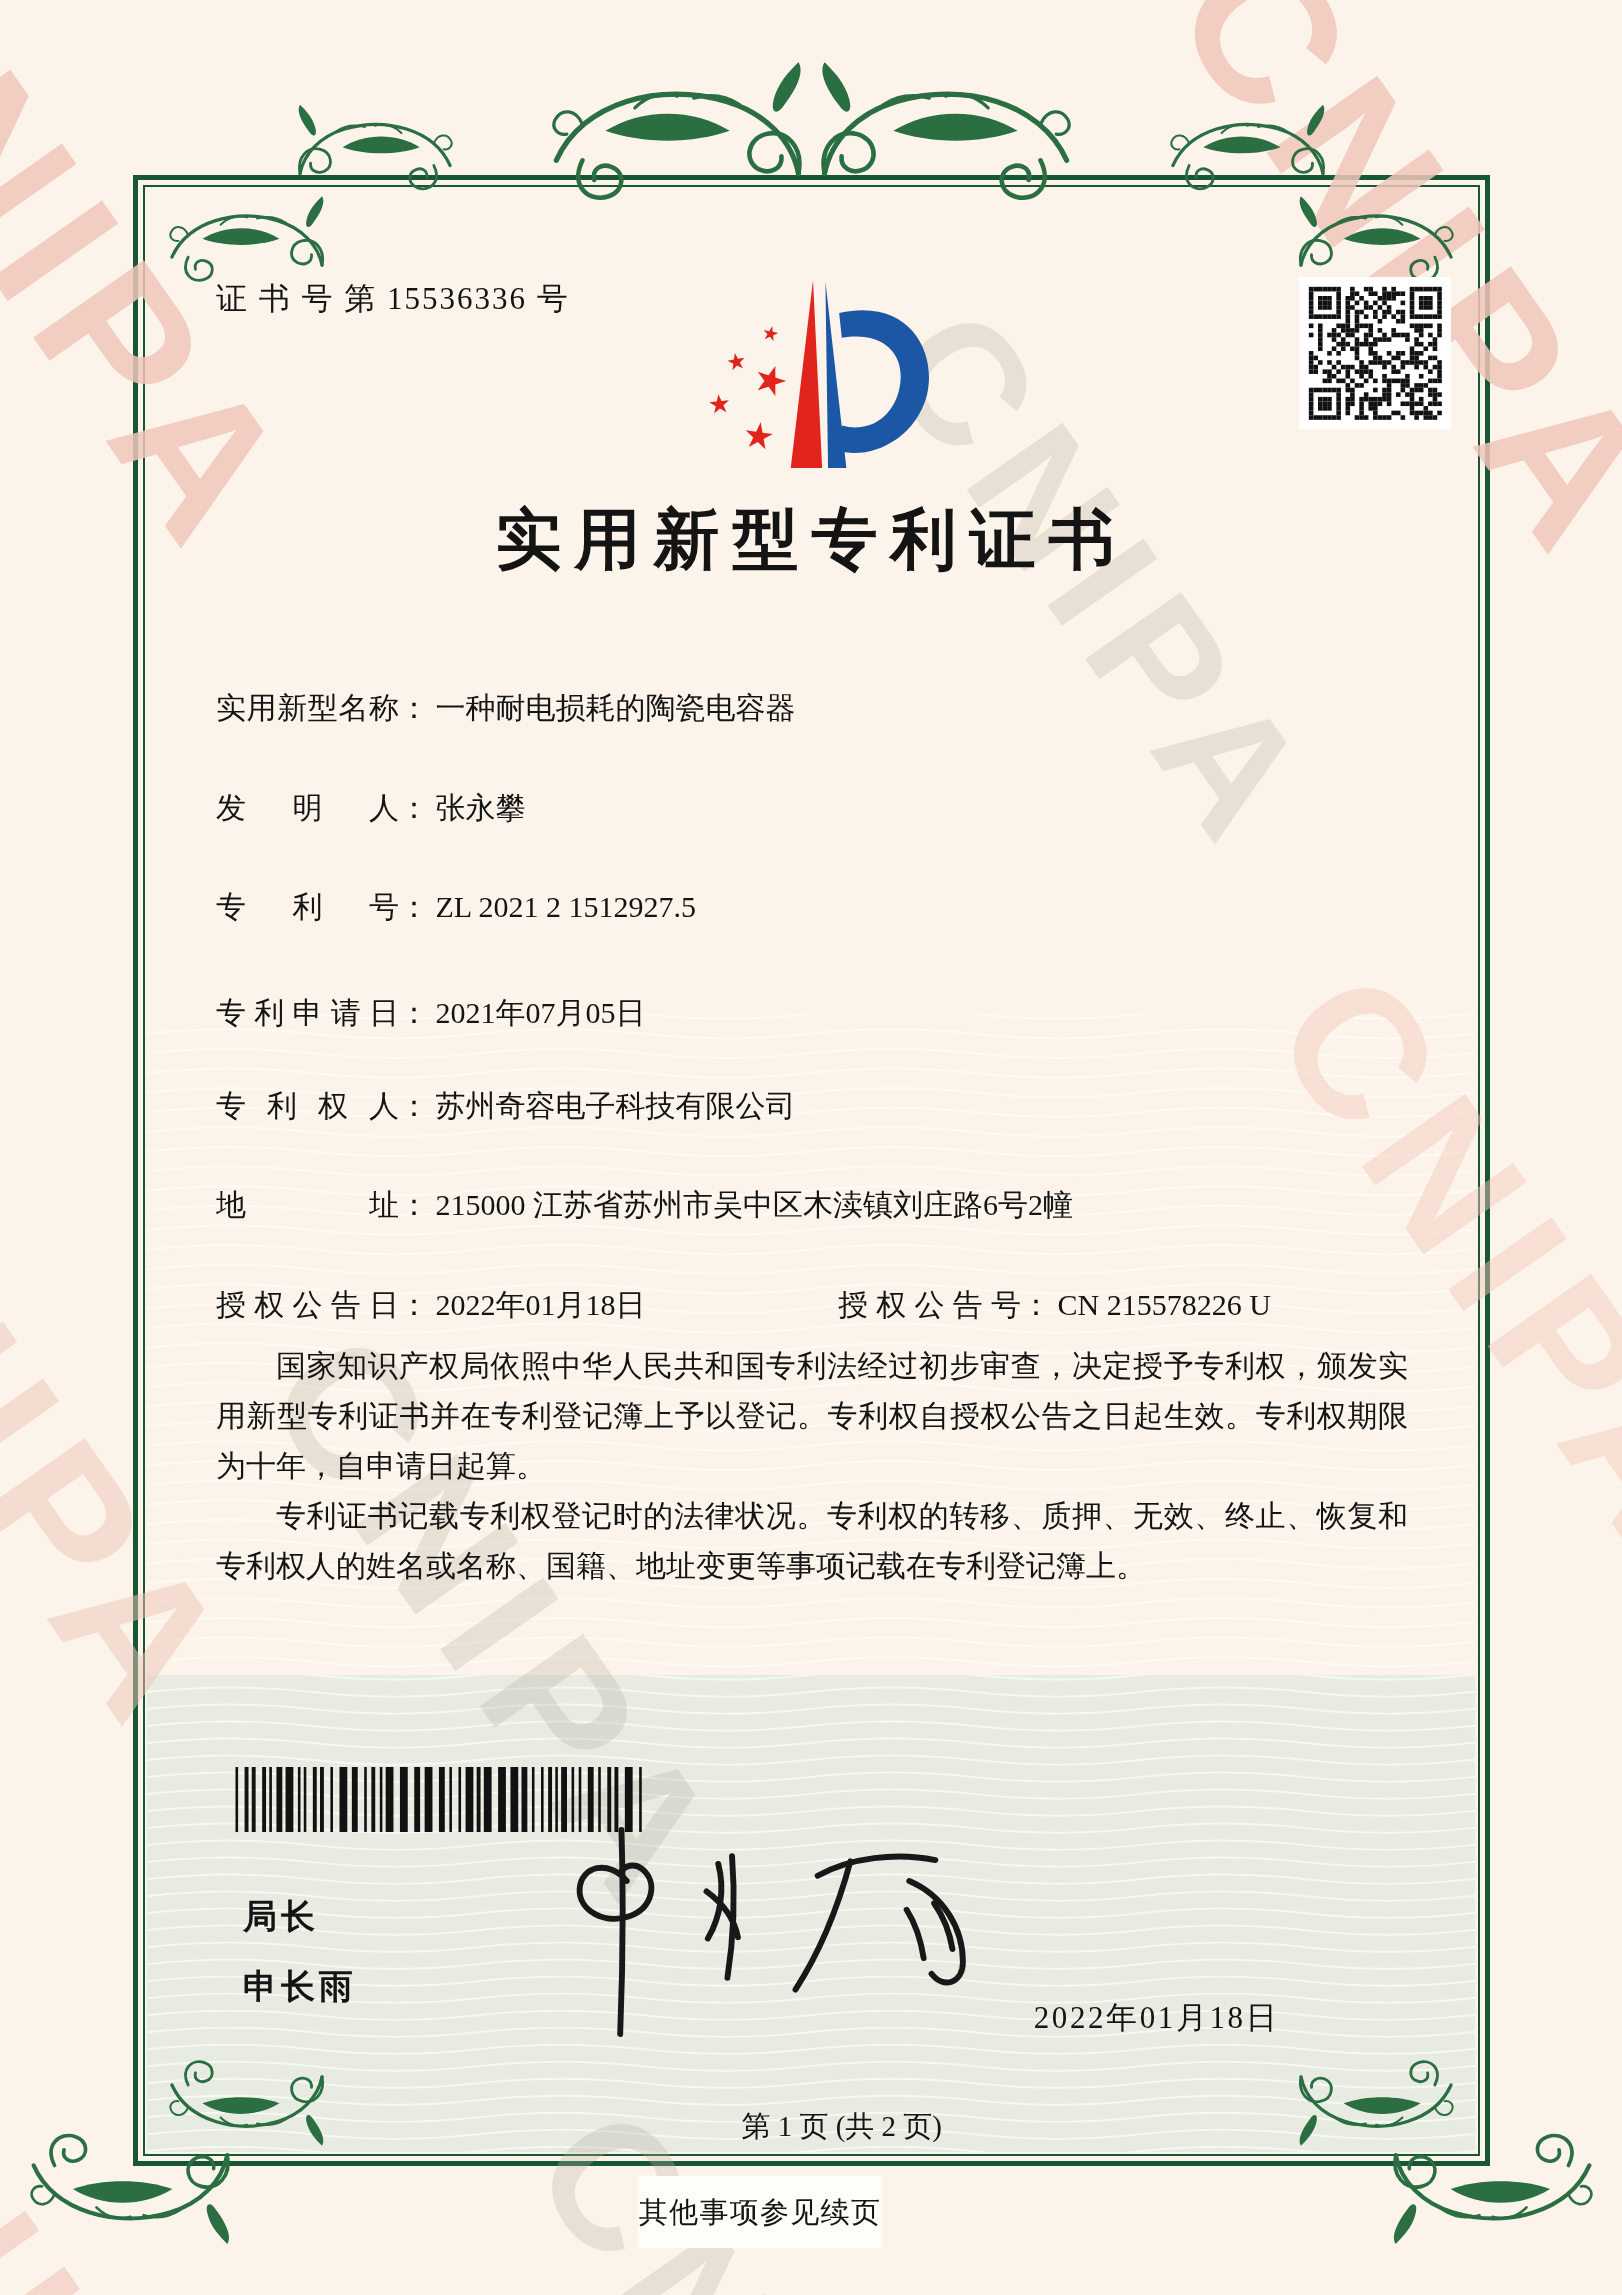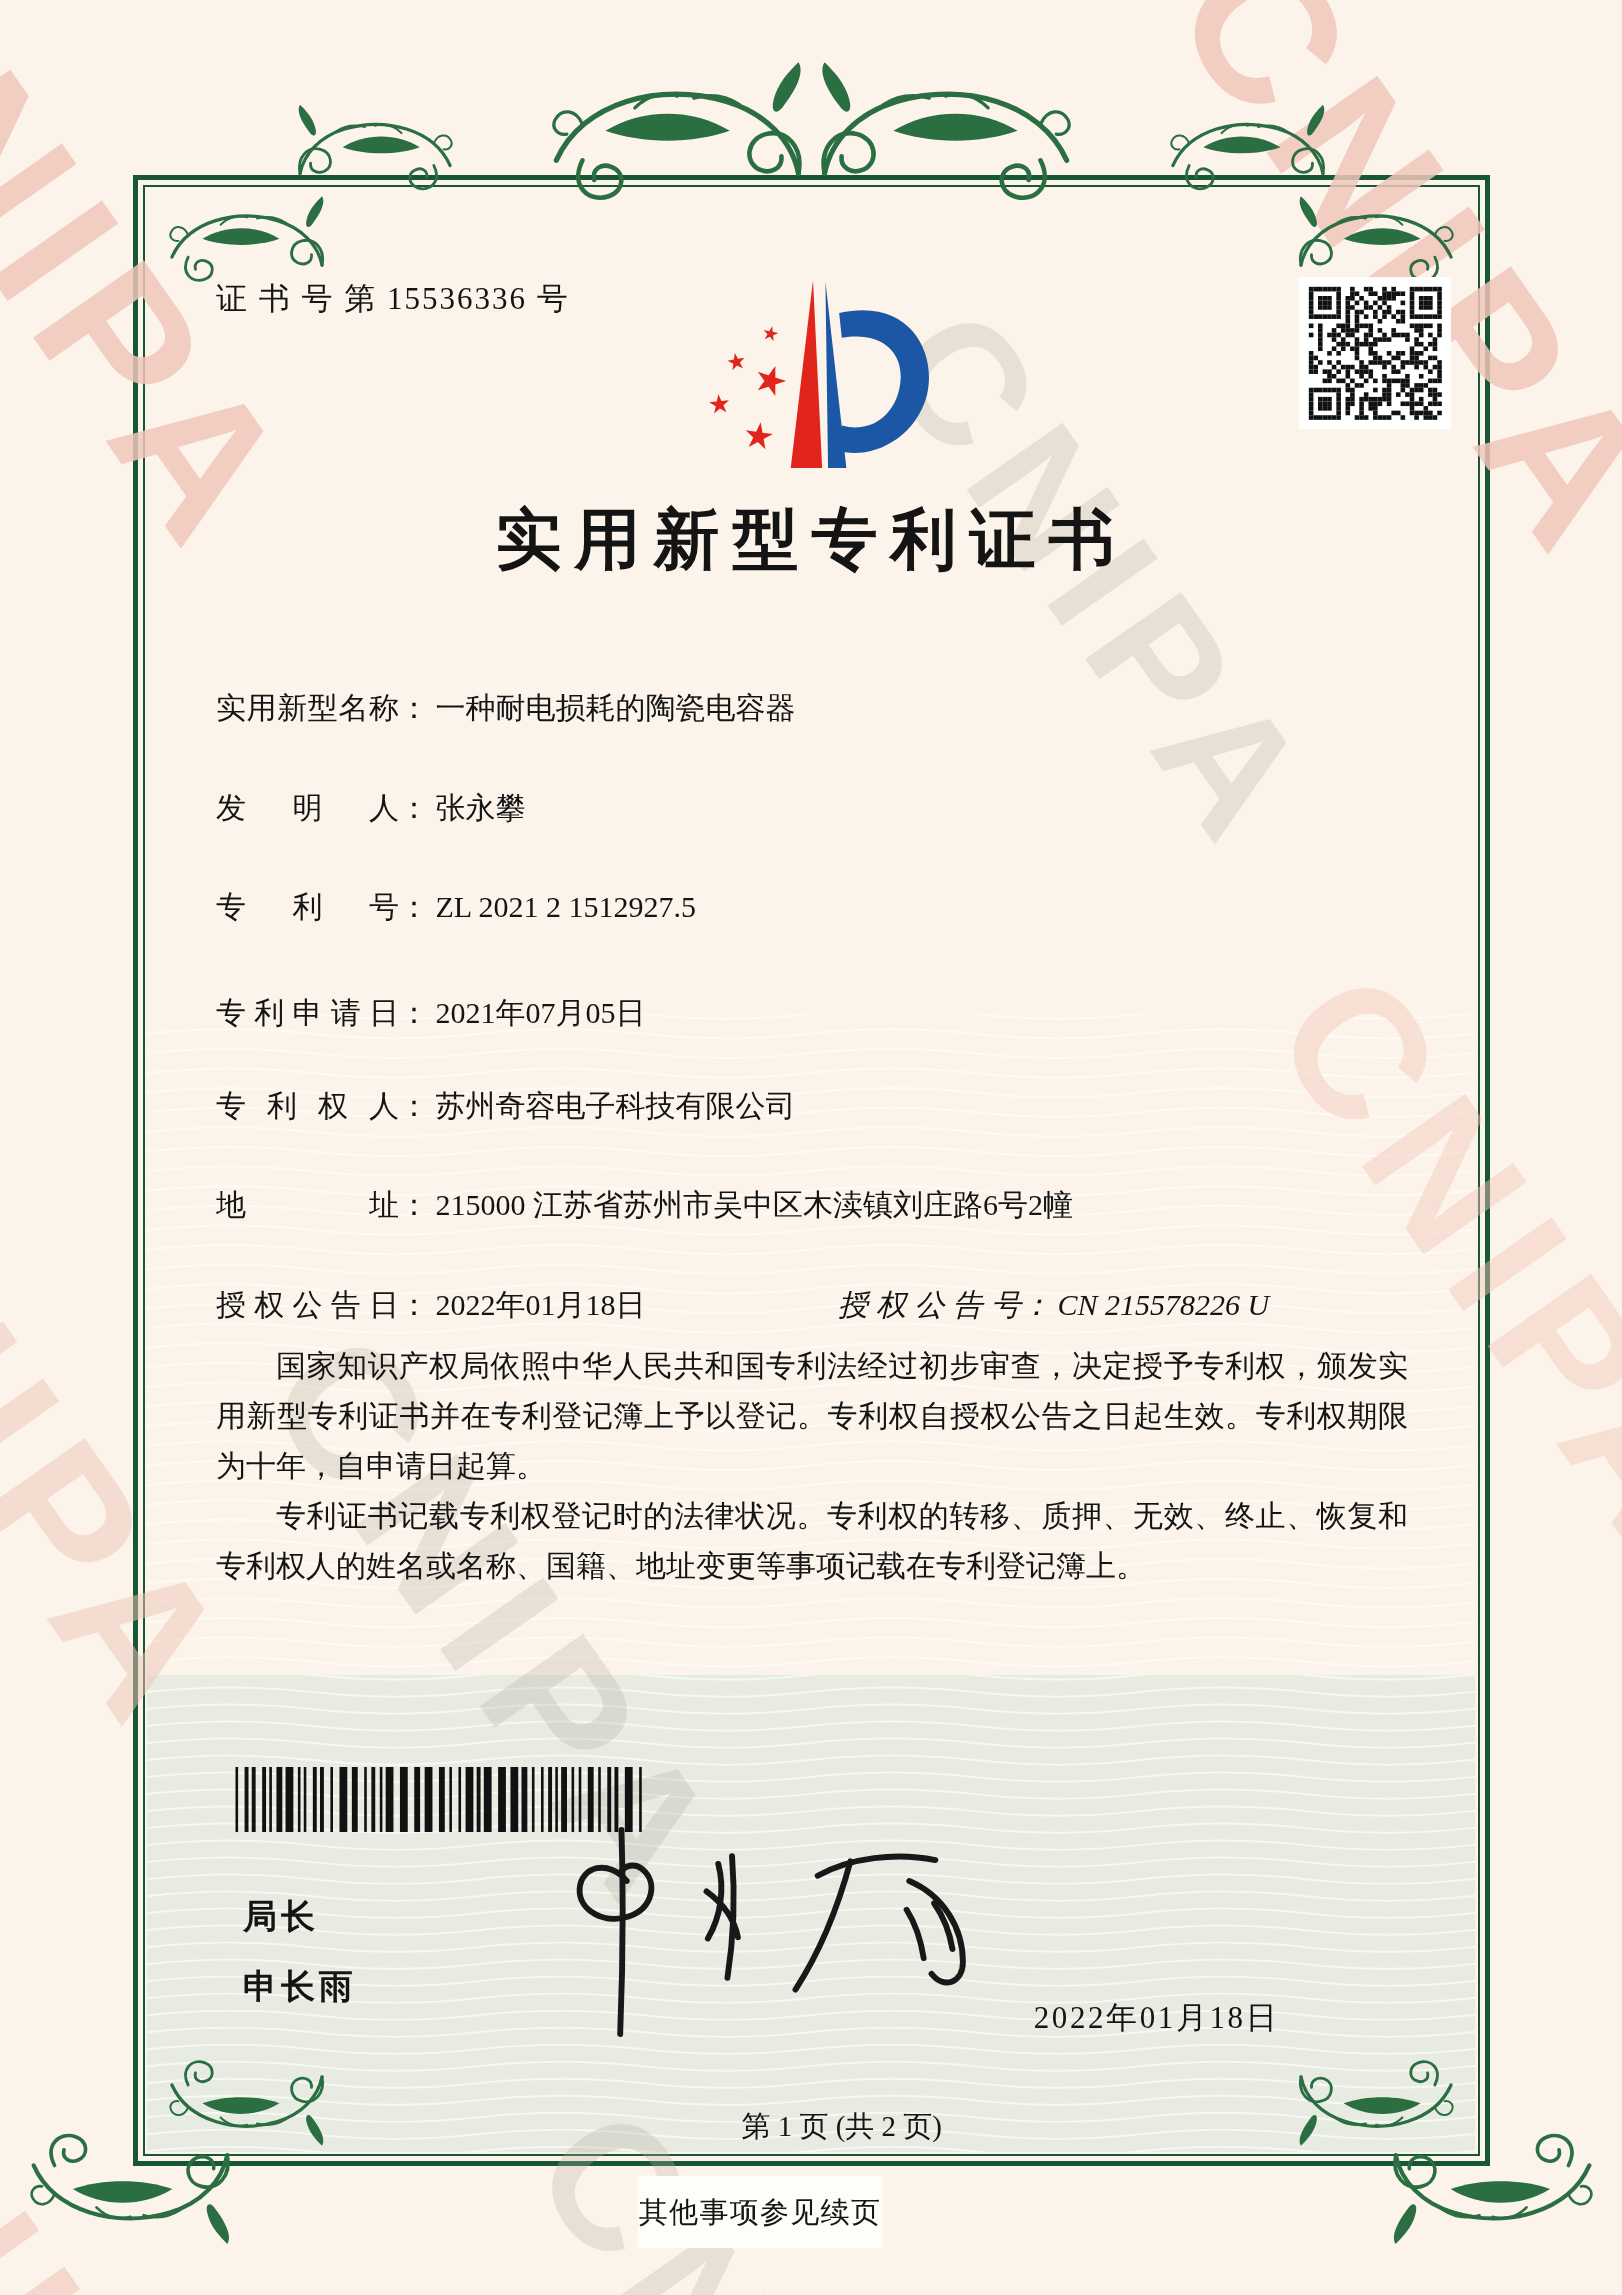--- a/index.html
+++ b/index.html
@@ -30,21 +30,21 @@
   .content{position:absolute;z-index:5;}
 
   .certno{left:216px;top:278px;font-size:31px;letter-spacing:2px;}
   .title{left:0;top:495px;width:100%;text-align:center;font-size:66px;font-weight:bold;
          letter-spacing:13px;}
 
   .row{left:216px;width:1230px;font-size:30px;line-height:41px;white-space:nowrap;}
   .lab{display:inline-block;width:183px;text-align:justify;text-align-last:justify;vertical-align:baseline;}
   .colon{display:inline-block;}
   .val{margin-left:6.5px;}
-  .pair2{position:absolute;left:622px;top:0;font-style:italic;}
+  .pair2{position:absolute;left:622px;top:0;}
 
   .paras{left:216px;top:1341px;width:1192px;font-size:30px;line-height:50px;text-align:justify;}
   .paras p{margin:0;text-indent:60px;}
 
   .qrbox{left:1299px;top:277px;width:152px;height:152px;background:#ffffff;}
   .logo{left:707px;top:275px;}
   .barcode{left:234px;top:1767px;}
 
   .dirlabel{left:243px;top:1894px;font-size:34px;font-family:"Liberation Sans","DejaVu Sans",sans-serif;
             font-weight:600;letter-spacing:3.9px;}

